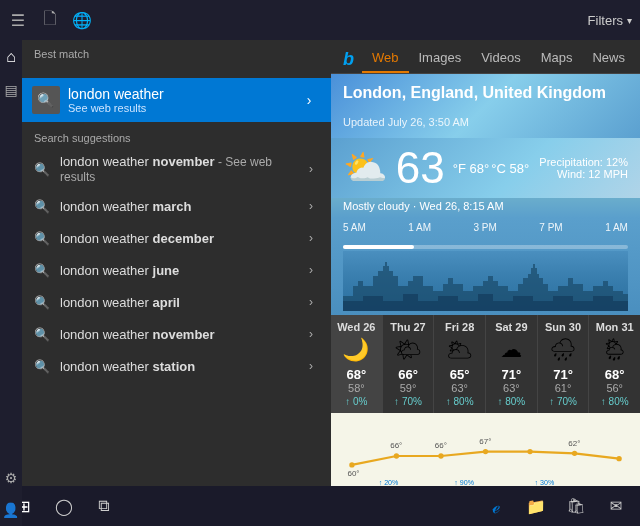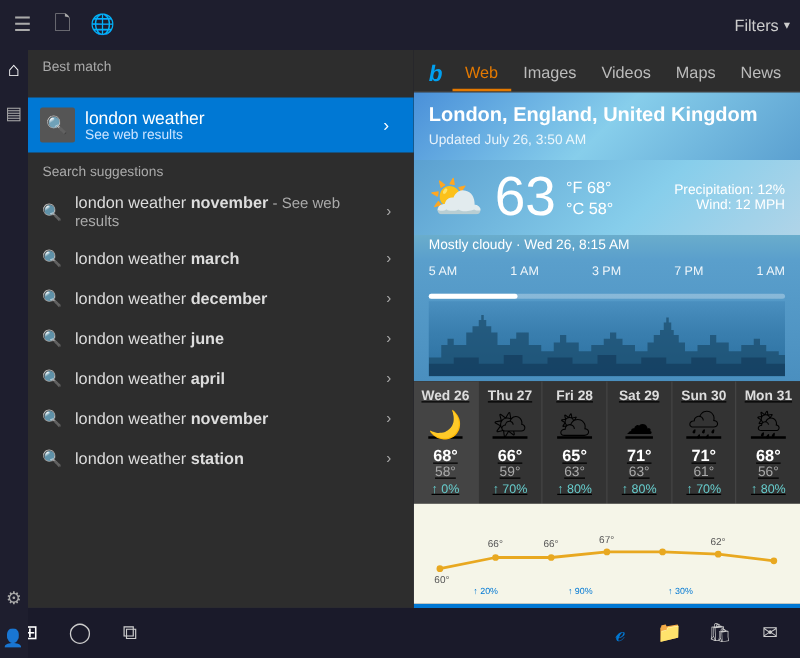--- a/index.html
+++ b/index.html
@@ -151,33 +151,33 @@
       border-bottom: 2px solid transparent;
     }
     .tab-item.active { color: #e47900; border-bottom: 2px solid #e47900; }
 
     .weather-header {
       background: linear-gradient(135deg, #4a90d9 0%, #87ceeb 50%, #5ba0d0 100%);
       padding: 10px 12px;
       flex-shrink: 0;
     }
     .weather-location { font-size: 16px; color: #fff; font-weight: 600; }
-    .weather-updated { font-size: 11px; color: rgba(255,255,255,0.85); margin-top: 4px; }
+    .weather-updated { font-size: 11px; color: rgba(255,255,255,0.85); margin-top: 14px; }
 
     .weather-main {
       background: linear-gradient(135deg, #5ba0d0 0%, #87ceeb 60%, #b0d4e8 100%);
       padding: 8px 12px;
       display: flex;
       align-items: center;
       gap: 8px;
       flex-shrink: 0;
     }
     .weather-cloud-icon { font-size: 36px; color: #e8e8e8; }
     .weather-temp { font-size: 44px; color: #fff; font-weight: 300; line-height: 1; }
-    .weather-unit-stack { display: flex; flex-direction: column; gap: 2px; }
+    .weather-unit-stack { display: flex; gap: 2px; }
     .weather-unit { font-size: 13px; color: #fff; }
     .weather-details { margin-left: auto; text-align: right; }
     .weather-detail-line { font-size: 11px; color: #fff; }
 
     .hourly-bar {
       background: linear-gradient(to bottom, #5a9fcc, #4a8fbf);
       padding: 4px 12px;
       flex-shrink: 0;
     }
     .hourly-labels { display: flex; justify-content: space-between; font-size: 10px; color: rgba(255,255,255,0.9); margin-bottom: 12px; }
@@ -193,21 +193,20 @@
       position: absolute;
       bottom: 0; left: 0; right: 0;
       height: 55px;
     }
 
     .forecast-bar {
       background: #333;
       display: flex;
       overflow-x: hidden;
       flex-shrink: 0;
-      text-decoration: underline;
     }
     .forecast-day {
       flex: 1;
       display: flex;
       flex-direction: column;
       align-items: center;
       padding: 6px 4px;
       border-right: 1px solid #444;
       min-width: 0;
     }

